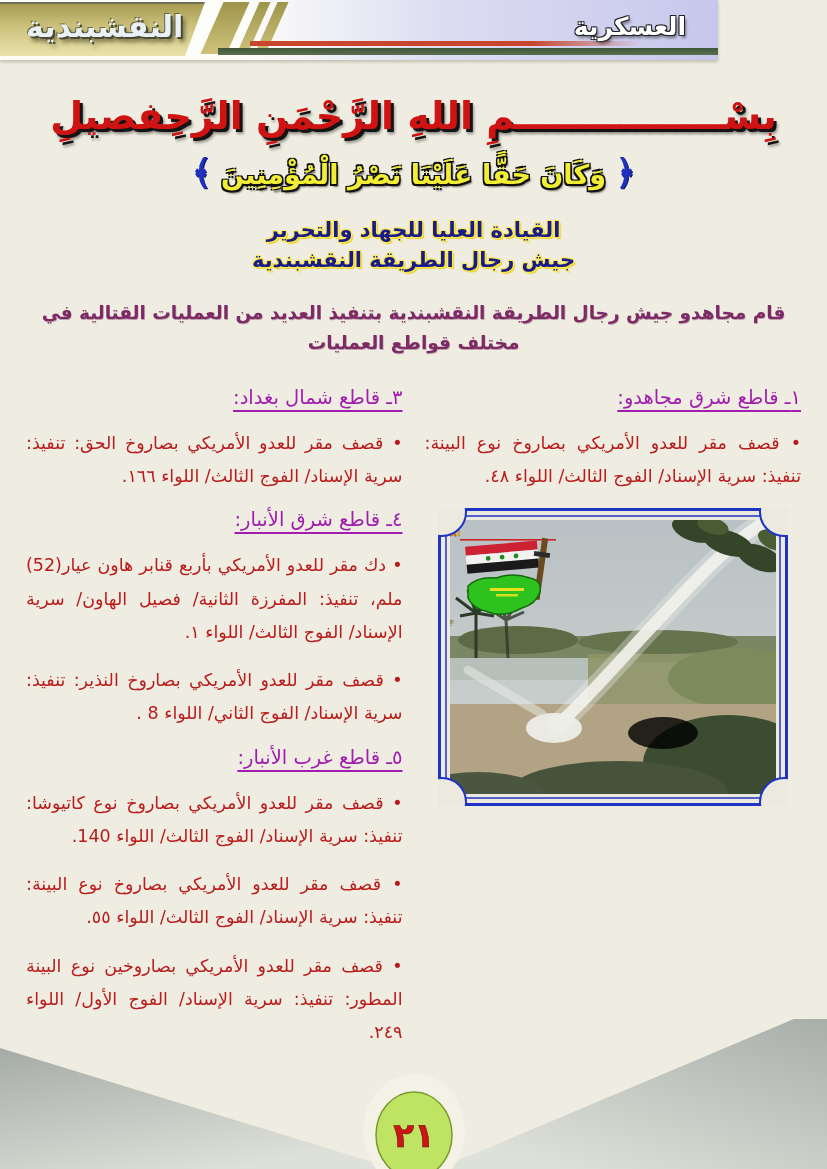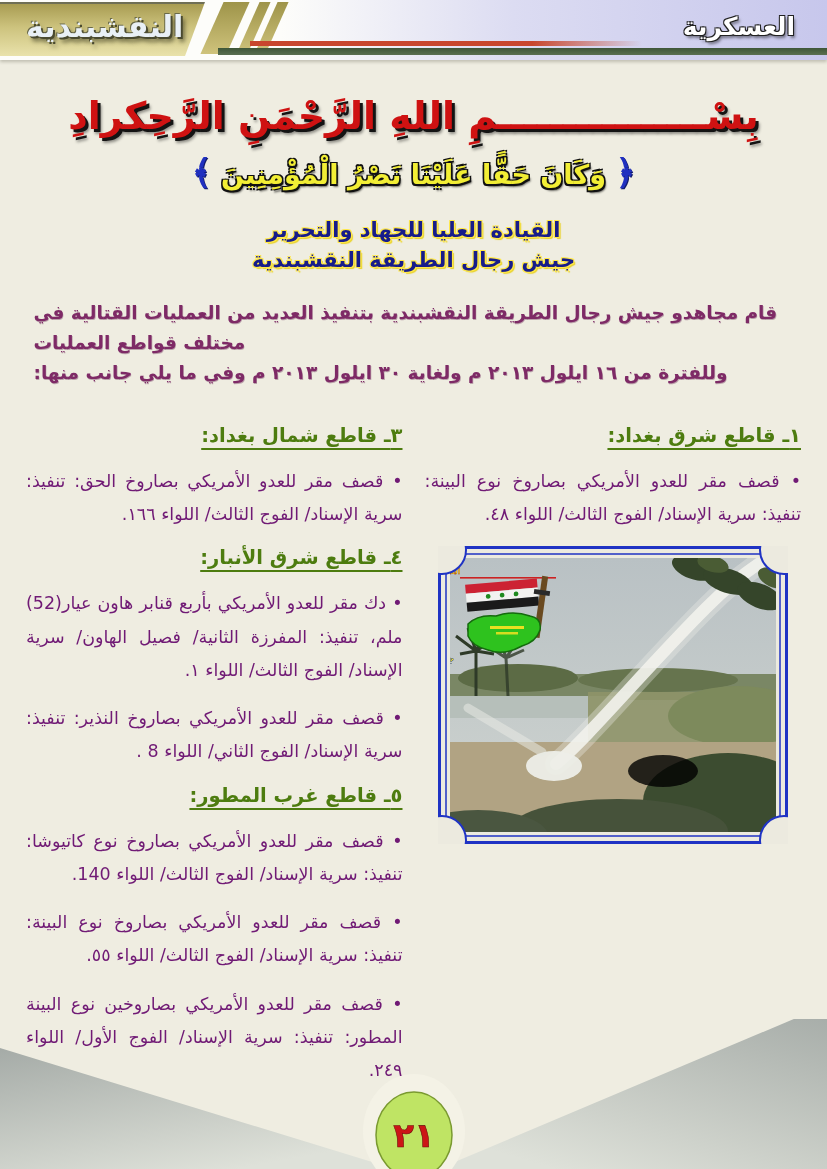--- a/index.html
+++ b/index.html
@@ -5,21 +5,21 @@
   html,body{margin:0;padding:0;}
   .page{
     position:relative;
     width:827px;height:1169px;
     background:#efede1;
     overflow:hidden;
     direction:rtl;
     font-family:"DejaVu Sans", sans-serif;
   }
   
-  .hdr{position:absolute;top:0;left:0;width:827px;height:60px;
+  .hdr{position:absolute;top:0;left:0;width:718px;height:60px;
     background:linear-gradient(to right,#fdfdfa 34%,#dcdcf2 62%,#c7c7ec 100%);
     box-shadow:0 2px 3px rgba(60,60,40,.25);}
   .hdr-block{position:absolute;left:0;top:2px;width:205px;height:52px;
     background:linear-gradient(180deg,#a89c52 0%,#cdc37e 45%,#e9e2ab 100%);
     border-top:2px solid #6f6f55;
     clip-path:polygon(0 0,100% 0,calc(100% - 20px) 100%,0 100%);}
   .stripe{position:absolute;top:2px;height:52px;transform:skewX(-24deg);
     background:linear-gradient(180deg,#9e9449,#cfc37c);}
   .stripe.s1{left:212px;width:26px;}
   .stripe.s2{left:248px;width:11px;}
@@ -39,29 +39,29 @@
     color:#cf1212;text-shadow:3px 3px 0 #141414,4px 5px 3px rgba(0,0,0,.4);}
   .verse{margin:14px auto 0;text-align:center;font-size:27px;font-weight:bold;
     color:#f2ee35;
     text-shadow:-1.5px -1.5px 0 #111,1.5px -1.5px 0 #111,-1.5px 1.5px 0 #111,1.5px 1.5px 0 #111,2px 3px 2px rgba(0,0,0,.55);}
   .verse .bracket{color:#2030c0;font-size:34px;font-weight:bold;
     text-shadow:1px 1px 0 #101a6a;}
   .org-line{margin:6px auto 0;text-align:center;font-size:21px;font-weight:bold;
     color:#171c8a;
     text-shadow:-1px -1px 0 #ffe84a,1px -1px 0 #ffe84a,-1px 1px 0 #ffe84a,1px 1px 0 #ffe84a,2px 2px 1px #e8d22a;}
   .org-line.first{margin-top:26px;}
-  .intro{margin:26px auto 16px;text-align:left;font-size:18.5px;font-weight:bold;
+  .intro{margin:26px auto 8px;text-align:center;font-size:18.5px;font-weight:bold;
     color:#7e2a66;line-height:1.62;width:760px;
     text-shadow:.6px .6px 0 rgba(90,20,70,.35);}
   
   .content{position:relative;z-index:2;display:flex;gap:22px;padding:16px 26px 0;}
   .col{width:378px;}
-  .sec-title{margin:4px 0 18px;font-size:19.5px;font-weight:bold;color:#4d7c0f;
+  .sec-title{margin:4px 0 18px;font-size:19.5px;font-weight:normal;color:#a21caf;
     text-decoration:underline;text-underline-offset:6px;text-decoration-thickness:1.5px;}
-  .bullet{margin:0 0 15px;font-size:17.5px;color:#701a75;line-height:1.9;
+  .bullet{margin:0 0 15px;font-size:17.5px;color:#b91c1c;line-height:1.9;
     text-align:justify;text-justify:inter-word;}
   .photo-wrap{margin:10px auto 16px;width:350px;height:298px;}
   
   .bottom-svg{position:absolute;left:0;bottom:0;z-index:1;}
 </style>
 </head>
 <body>
 
 <div class="page">
 
@@ -70,41 +70,40 @@
     <div class="stripe s1"></div>
     <div class="stripe s2"></div>
     <div class="stripe s3"></div>
     <div class="red-line"></div>
     <div class="green-line"></div>
     <div class="hdr-title-left">النقشبندية</div>
     <div class="hdr-title-right">العسكرية</div>
   </div>
   <div style="height:60px"></div>
 
-  <div class="basmala">بِسْــــــــــــــــمِ اللهِ الرَّحْمَنِ الرَّحِكرادِ</div>
+  <div class="basmala">بِسْــــــــــــــــمِ اللهِ الرَّحْمَنِ الرَّحِفصيلِ</div>
 
   <div class="verse">
     <span class="bracket">﴿</span>
     <span>وَكَانَ حَقًّا عَلَيْنَا نَصْرُ الْمُؤْمِنِينَ</span>
     <span class="bracket">﴾</span>
   </div>
 
   <div class="org-line first">القيادة العليا للجهاد والتحرير</div>
   <div class="org-line">جيش رجال الطريقة النقشبندية</div>
 
   <div class="intro">
     <span>قام مجاهدو جيش رجال الطريقة النقشبندية بتنفيذ العديد من العمليات القتالية في مختلف قواطع العمليات</span><br>
-    <span>وللفترة من ١٦ ايلول ٢٠١٣ م ولغاية ٣٠ ايلول ٢٠١٣ م وفي ما يلي جانب منها:</span>
   </div>
 
   <div class="content">
 
     <div class="col">
       <div>
-        <h3 class="sec-title">١ـ قاطع شرق بغداد:</h3>
+        <h3 class="sec-title">١ـ قاطع شرق مجاهدو:</h3>
         <p class="bullet">• قصف مقر للعدو الأمريكي بصاروخ نوع البينة: تنفيذ: سرية الإسناد/ الفوج الثالث/ اللواء ٤٨.</p>
       </div>
 
       <div class="photo-wrap">
         <svg width="350" height="298" viewBox="0 0 350 298">
           <defs>
             <linearGradient id="sky" x1="0" y1="0" x2="0" y2="1">
               <stop offset="0" stop-color="#b9c1c4"></stop>
                 <stop offset="1" stop-color="#cfd4d0"></stop>
             </linearGradient>
@@ -192,21 +191,21 @@
       <div>
         <h3 class="sec-title">٣ـ قاطع شمال بغداد:</h3>
         <p class="bullet">• قصف مقر للعدو الأمريكي بصاروخ الحق: تنفيذ: سرية الإسناد/ الفوج الثالث/ اللواء ١٦٦.</p>
       </div>
       <div>
         <h3 class="sec-title">٤ـ قاطع شرق الأنبار:</h3>
         <p class="bullet">• دك مقر للعدو الأمريكي بأربع قنابر هاون عيار(52) ملم، تنفيذ: المفرزة الثانية/ فصيل الهاون/ سرية الإسناد/ الفوج الثالث/ اللواء ١.</p>
         <p class="bullet">• قصف مقر للعدو الأمريكي بصاروخ النذير: تنفيذ: سرية الإسناد/ الفوج الثاني/ اللواء 8 .</p>
       </div>
       <div>
-        <h3 class="sec-title">٥ـ قاطع غرب المطور:</h3>
+        <h3 class="sec-title">٥ـ قاطع غرب الأنبار:</h3>
         <p class="bullet">• قصف مقر للعدو الأمريكي بصاروخ نوع كاتيوشا: تنفيذ: سرية الإسناد/ الفوج الثالث/ اللواء 140.</p>
       </div>
       <div>
         <p class="bullet">• قصف مقر للعدو الأمريكي بصاروخ نوع البينة: تنفيذ: سرية الإسناد/ الفوج الثالث/ اللواء ٥٥.</p>
         <p class="bullet">• قصف مقر للعدو الأمريكي بصاروخين نوع البينة المطور: تنفيذ: سرية الإسناد/ الفوج الأول/ اللواء ٢٤٩.</p>
       </div>
     </div>
 
   </div>
 

